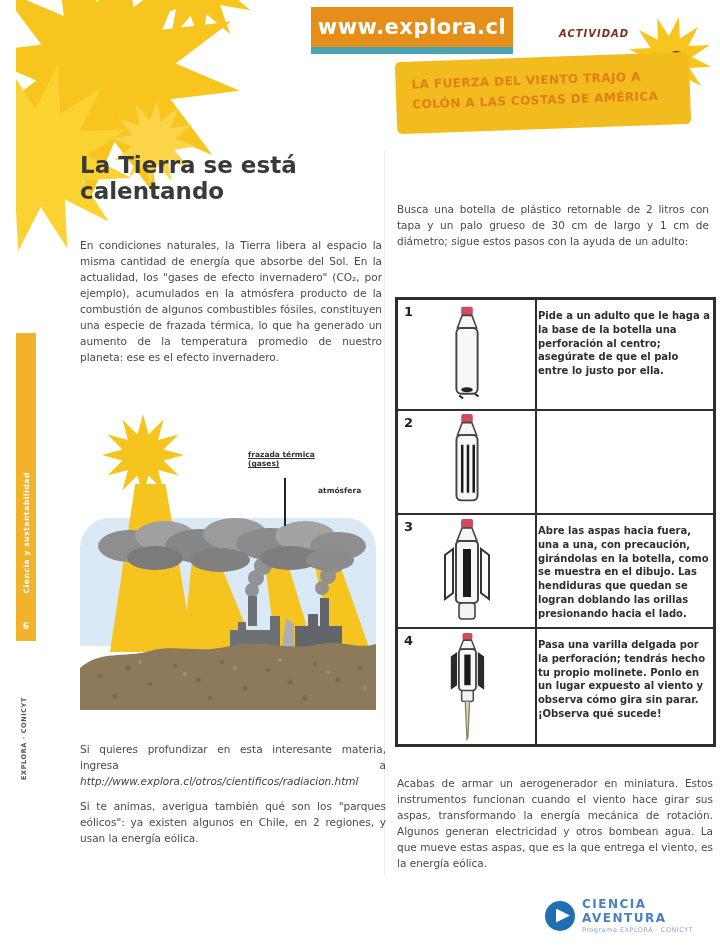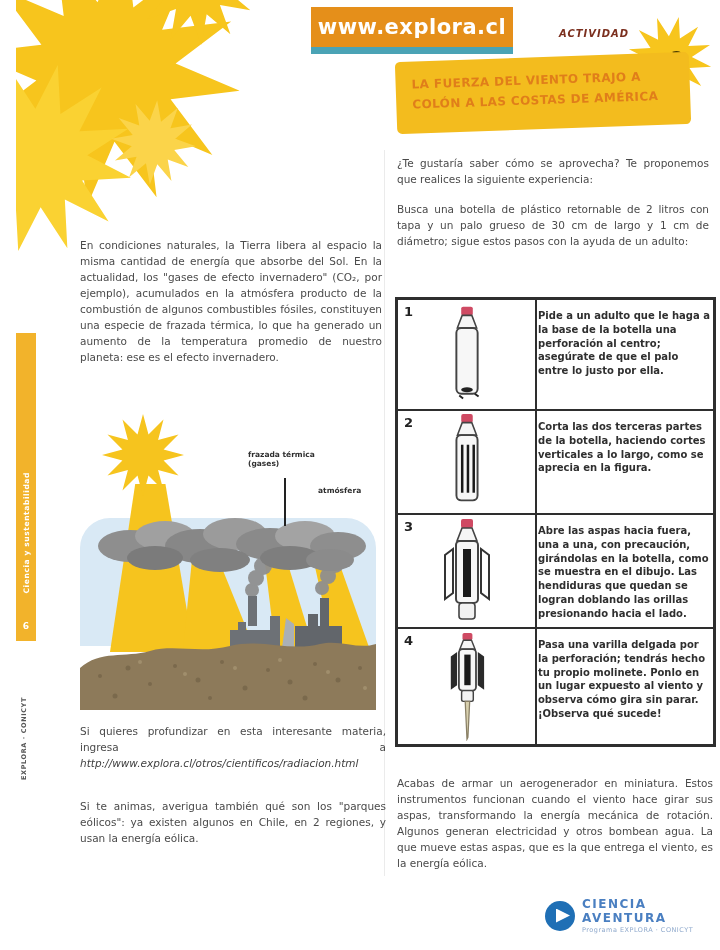--- a/index.html
+++ b/index.html
@@ -33,21 +33,21 @@
     font-size:7.5px;font-weight:bold;letter-spacing:.6px;margin-bottom:28px;}
   .side-num{color:#fff;font-size:9px;font-weight:bold;margin-bottom:10px;}
   .side-foot{left:4px;top:650px;height:130px;writing-mode:vertical-rl;transform:rotate(180deg);
     font-size:6.5px;color:#555;letter-spacing:.6px;font-weight:bold;}
   .divider{left:368px;top:150px;width:1px;height:726px;background:#ebebeb;}
 
   
   .l-title{left:64px;top:152px;width:285px;font-size:23px;font-weight:bold;color:#3a3a3a;line-height:1.14;}
   .body-text{font-size:10.5px;line-height:1.52;color:#4a4a4a;text-align:justify;}
   .l-intro{left:64px;top:238px;width:302px;}
-  .l-more{left:64px;top:724px;width:306px;}
+  .l-more{left:64px;top:742px;width:306px;}
   .l-more i{color:#3f3f3f;}
   .l-closing{left:64px;top:799px;width:306px;}
 
   
   .figure{left:64px;top:418px;width:296px;height:292px;}
   .fig-sky{position:absolute;left:0;top:100px;width:296px;height:128px;background:#D9E9F5;
     border-radius:30px 30px 0 0;}
   .beam{position:absolute;background:#F6C41E;}
   .beam1{left:30px;top:66px;width:84px;height:168px;clip-path:polygon(30% 0,66% 0,100% 100%,0 100%);}
   .beam2{left:103px;top:140px;width:76px;height:92px;clip-path:polygon(12% 0,46% 0,95% 100%,0% 100%);}
@@ -106,20 +106,21 @@
     <div>COLÓN A LAS COSTAS DE AMÉRICA</div>
   </div>
 
   <div class="abs side-bar">
     <span class="side-label">Ciencia y sustentabilidad</span>
     <span class="side-num">6</span>
   </div>
   <div class="abs side-foot">EXPLORA · CONICYT</div>
   <div class="abs divider"></div>
 
+  <div class="abs l-title">La Tierra se está calentando</div>
   <div class="abs body-text l-intro">En condiciones naturales, la Tierra libera al espacio la misma cantidad de energía que absorbe del Sol. En la actualidad, los "gases de efecto invernadero" (CO₂, por ejemplo), acumulados en la atmósfera producto de la combustión de algunos combustibles fósiles, constituyen una especie de frazada térmica, lo que ha generado un aumento de la temperatura promedio de nuestro planeta: ese es el efecto invernadero.</div>
 
   <div class="abs figure">
     <div class="fig-sky"></div>
     <div class="beam beam1"></div>
     <div class="beam beam2"></div>
     <div class="beam beam3"></div>
     <div class="beam beam4"></div>
     <div class="star fig-sun"></div>
     <svg class="fig-svg" viewBox="0 0 296 292">
@@ -176,34 +177,33 @@
       </g>
       <g fill="#b7a784" opacity="0.45">
         <circle cx="60" cy="244" r="2"></circle>
           <circle cx="105" cy="256" r="2"></circle>
           <circle cx="155" cy="250" r="2"></circle>
         <circle cx="200" cy="242" r="2"></circle>
           <circle cx="248" cy="254" r="2"></circle>
           <circle cx="285" cy="270" r="2"></circle>
       </g>
     </svg>
-    <div class="fig-label" style="left:168px;top:32px;">
+    <div class="fig-label" style="left:168px;top:32px;text-decoration:underline;">
       <div>frazada térmica</div>
       <div>(gases)</div>
     </div>
     <div class="leader"></div>
     <div class="fig-label" style="left:238px;top:68px;">atmósfera</div>
   </div>
 
   <div class="abs body-text l-more">
     <span>Si quieres profundizar en esta interesante materia, ingresa a </span><i>http://www.explora.cl/otros/cientificos/radiacion.html</i>
   </div>
   <div class="abs body-text l-closing">Si te animas, averigua también qué son los "parques eólicos": ya existen algunos en Chile, en 2 regiones, y usan la energía eólica.</div>
 
-  <div class="abs body-text r-intro1">¿Te gustaría saber cómo se aprovecha? Te proponemos que realices la siguiente experiencia:</div>
   <div class="abs body-text r-intro2">Busca una botella de plástico retornable de 2 litros con tapa y un palo grueso de 30 cm de largo y 1 cm de diámetro; sigue estos pasos con la ayuda de un adulto:</div>
 
   <div class="abs steps-table">
 
     <div class="step-row" style="height:109px;">
       <div class="cell-img">
         <span class="step-num">1</span>
         <svg width="58" height="98" viewBox="0 0 60 100">
           <rect x="24" y="0" width="12" height="9" rx="2" fill="#cf4a63"></rect>
           <path d="M25,9 L35,9 L40,22 L20,22 Z" fill="#f5f5f5" stroke="#444" stroke-width="1.6"></path>
@@ -220,21 +220,20 @@
         <span class="step-num">2</span>
         <svg width="58" height="96" viewBox="0 0 60 100">
           <rect x="24" y="0" width="12" height="9" rx="2" fill="#cf4a63"></rect>
           <path d="M25,9 L35,9 L40,22 L20,22 Z" fill="#f5f5f5" stroke="#444" stroke-width="1.6"></path>
           <rect x="19" y="22" width="22" height="68" rx="5" fill="#f7f7f7" stroke="#444" stroke-width="2"></rect>
           <line x1="25" y1="32" x2="25" y2="82" stroke="#1a1a1a" stroke-width="2.6"></line>
           <line x1="31" y1="32" x2="31" y2="82" stroke="#1a1a1a" stroke-width="2.6"></line>
           <line x1="37" y1="32" x2="37" y2="82" stroke="#1a1a1a" stroke-width="2.6"></line>
         </svg>
       </div>
-      <div class="cell-txt">Corta las dos terceras partes de la botella, haciendo cortes verticales a lo largo, como se aprecia en la figura.</div>
     </div>
 
     <div class="step-row" style="height:112px;">
       <div class="cell-img">
         <span class="step-num">3</span>
         <svg width="64" height="104" viewBox="0 0 64 104">
           <rect x="26" y="0" width="12" height="9" rx="2" fill="#cf4a63"></rect>
           <path d="M27,9 L37,9 L42,22 L22,22 Z" fill="#f5f5f5" stroke="#444" stroke-width="1.6"></path>
           <polygon points="10,36 18,30 18,74 10,80" fill="#fdfdfd" stroke="#333" stroke-width="2"></polygon>
           <polygon points="54,36 46,30 46,74 54,80" fill="#fdfdfd" stroke="#333" stroke-width="2"></polygon>

